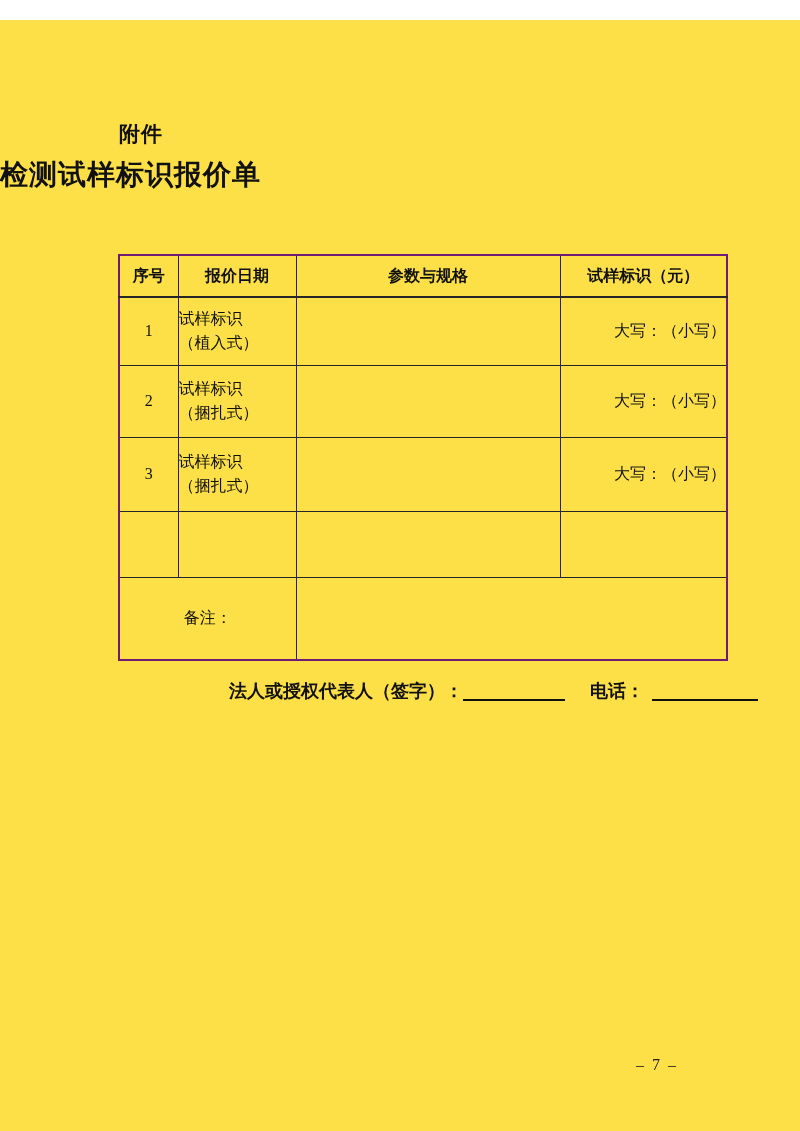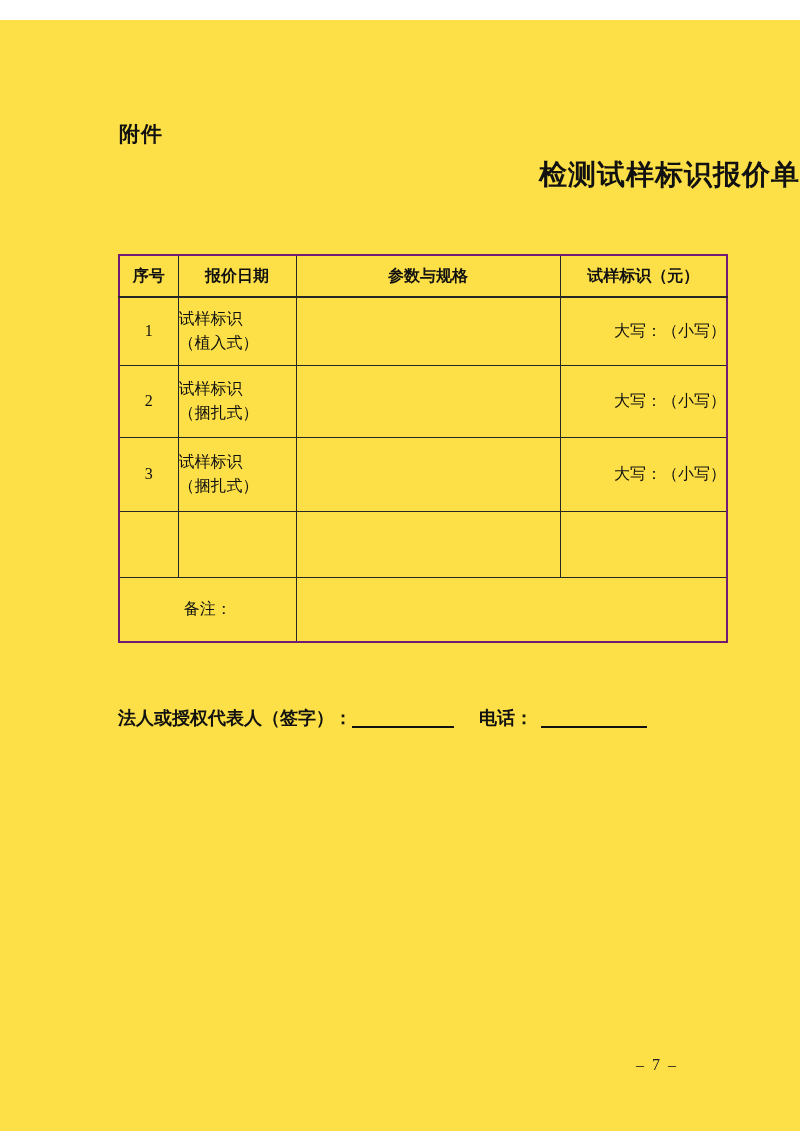--- a/index.html
+++ b/index.html
@@ -22,24 +22,24 @@
     left: 119px;
     top: 100px;
     font-family: "Liberation Sans", sans-serif;
     font-size: 21px;
     font-weight: 600;
     letter-spacing: 1px;
   }
   .title {
     position: absolute;
     left: 0;
-    right: 0;
+    right: 18px;
     top: 136px;
     margin: 0;
-    text-align: right;
+    text-align: left;
     font-family: "Liberation Sans", sans-serif;
     font-size: 28px;
     font-weight: bold;
     letter-spacing: 1px;
   }
   .info-line {
     position: absolute;
     left: 118px;
     top: 190px;
     width: 610px;
@@ -79,37 +79,38 @@
   .quote-table thead th {
     font-weight: bold;
     text-align: center;
     border-bottom: 2px solid #262626;
     height: 40px;
   }
   .row-h1 { height: 68px; }
   .row-h2 { height: 72px; }
   .row-h3 { height: 74px; }
   .row-h4 { height: 66px; }
-  .row-remark { height: 65px; }
+  .row-remark { height: 83px; }
   .c-no   { text-align: center; }
   .c-name { text-align: left; white-space: pre-line; line-height: 1.5; }
   .c-spec { }
   .c-price { text-align: right; padding-left: 6px; }
   .c-remark-label { text-align: center; font-size: 16px; }
   .c-remark-content { }
 
   .footer-line {
     position: absolute;
     left: 118px;
-    top: 686px;
+    top: 659px;
     width: 640px;
     font-family: "Liberation Sans", sans-serif;
     font-size: 18px;
     font-weight: bold;
     white-space: nowrap;
+    text-align: right;
   }
   .footer-line .blank { border-bottom-width: 2px; }
   .page-number {
     position: absolute;
     left: 636px;
     top: 1036px;
     font-family: "Liberation Serif", serif;
     font-size: 16px;
     letter-spacing: 2px;
     color: #222222;

